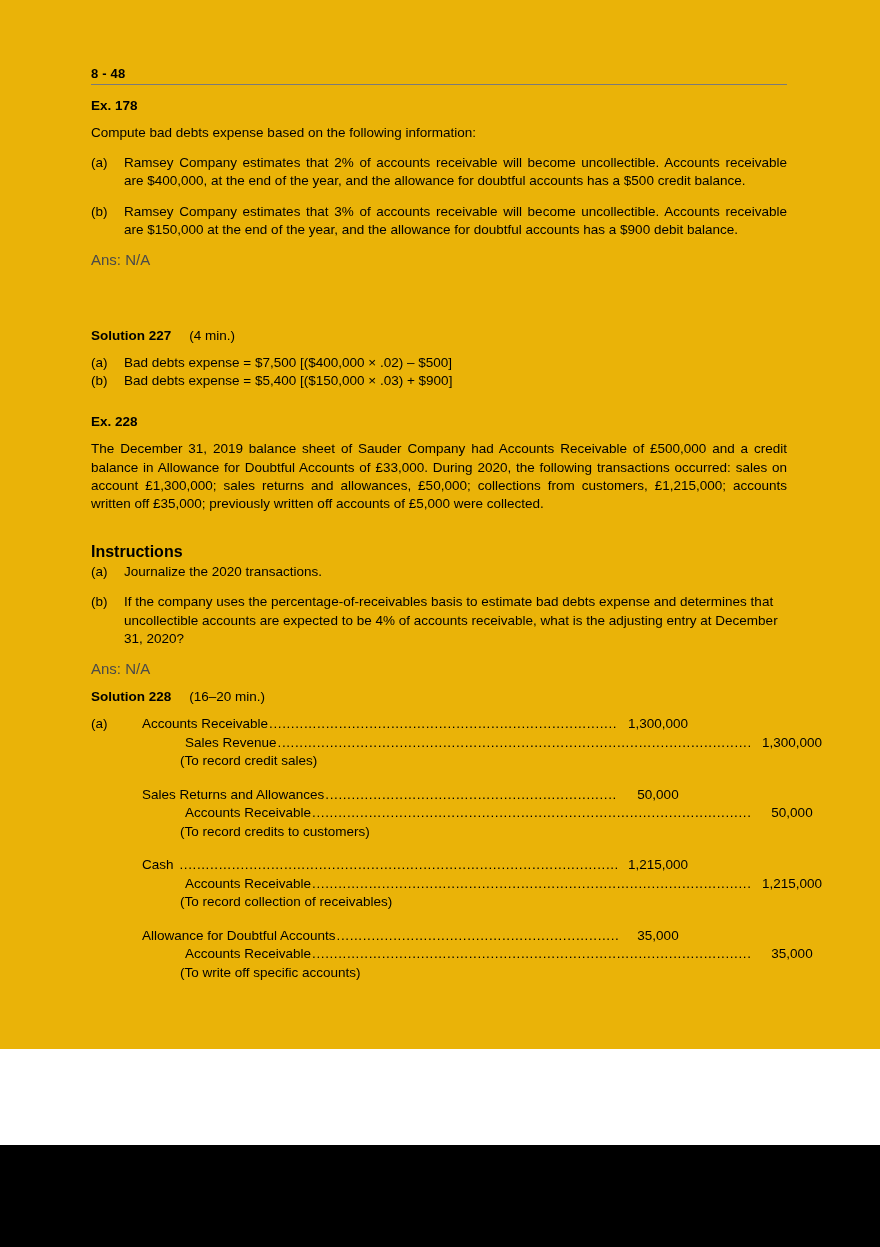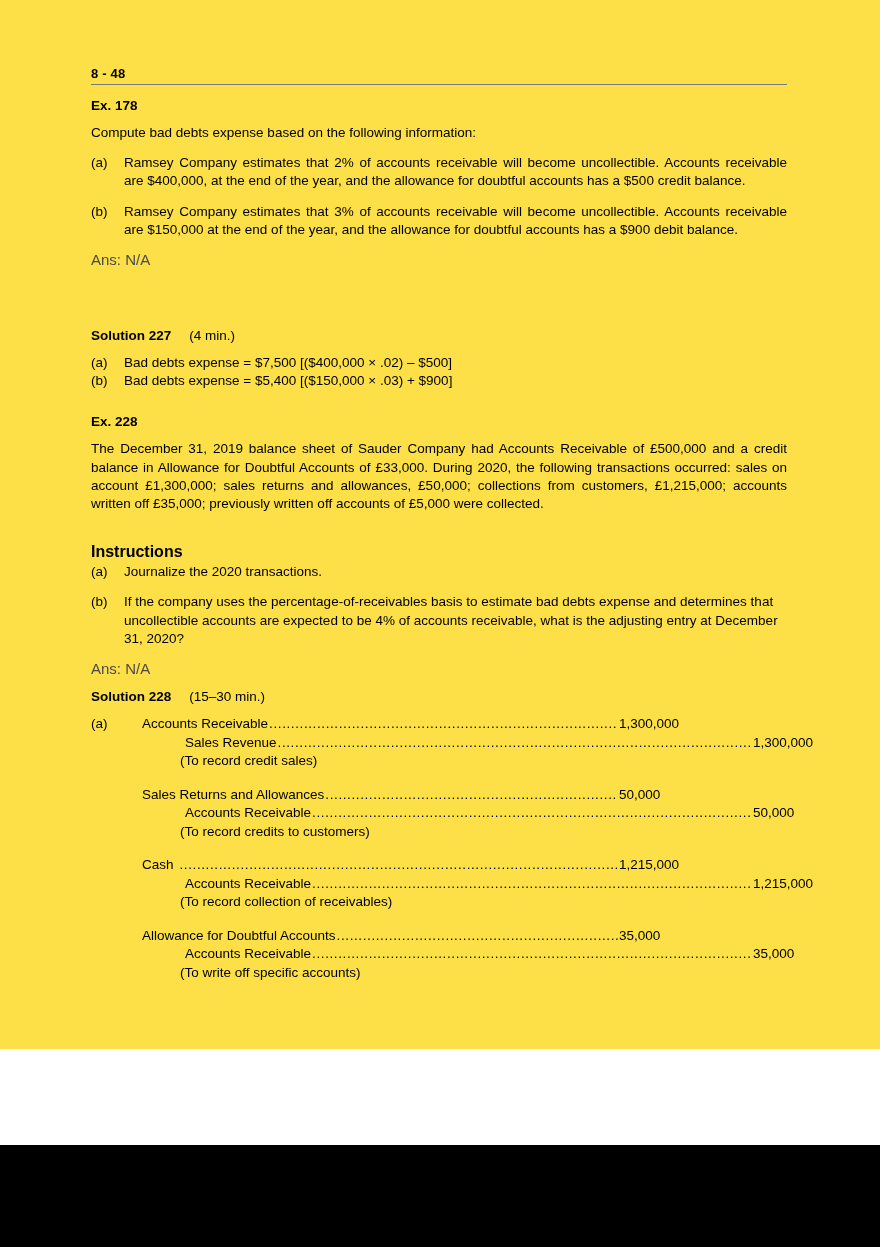--- a/index.html
+++ b/index.html
@@ -17,21 +17,21 @@
     height: 1247px;
     background: #ffffff;
     overflow: hidden;
   }
   .sheet {
     position: absolute;
     left: 0;
     top: 0;
     width: 880px;
     height: 1049px;
-    background: #fde047;
+    background: #eab308;
   }
   .bottom-bar {
     position: absolute;
     left: 0;
     top: 1145px;
     width: 880px;
     height: 102px;
     background: #000000;
   }
   .content {
@@ -139,21 +139,21 @@
     overflow: hidden;
     white-space: nowrap;
     letter-spacing: 0.6px;
     margin: 0 1px;
   }
   .entry-row .leader::before {
     content: "........................................................................................................................................";
   }
   .entry-row .amt {
     flex: 0 0 auto;
-    text-align: left;
+    text-align: center;
     white-space: nowrap;
   }
   
   .row-debit {
     padding-left: 34px;
     width: 572px;
   }
   .row-debit .amt { width: 78px; }
   
   .row-credit {
@@ -224,21 +224,21 @@
       <div class="li nojust">
         <span class="marker">(b)</span>
         <span class="body">If the company uses the percentage-of-receivables basis to estimate bad debts expense and determines that uncollectible accounts are expected to be 4% of accounts receivable, what is the adjusting entry at December 31, 2020?</span>
       </div>
 
       <div class="ans">Ans: N/A</div>
 
       <div class="spacer-12"></div>
 
       <div class="sol-head">
-        <span class="sol-name">Solution 228</span><span class="sol-time">(15–30 min.)</span>
+        <span class="sol-name">Solution 228</span><span class="sol-time">(16–20 min.)</span>
       </div>
 
       <div class="entries">
 
         <div class="entry-group">
           <div class="entry-row row-debit">
             <span class="ent-marker">(a)</span>
             <span class="acct">Accounts Receivable</span>
             <span class="leader"></span>
             <span class="amt">1,300,000</span>

